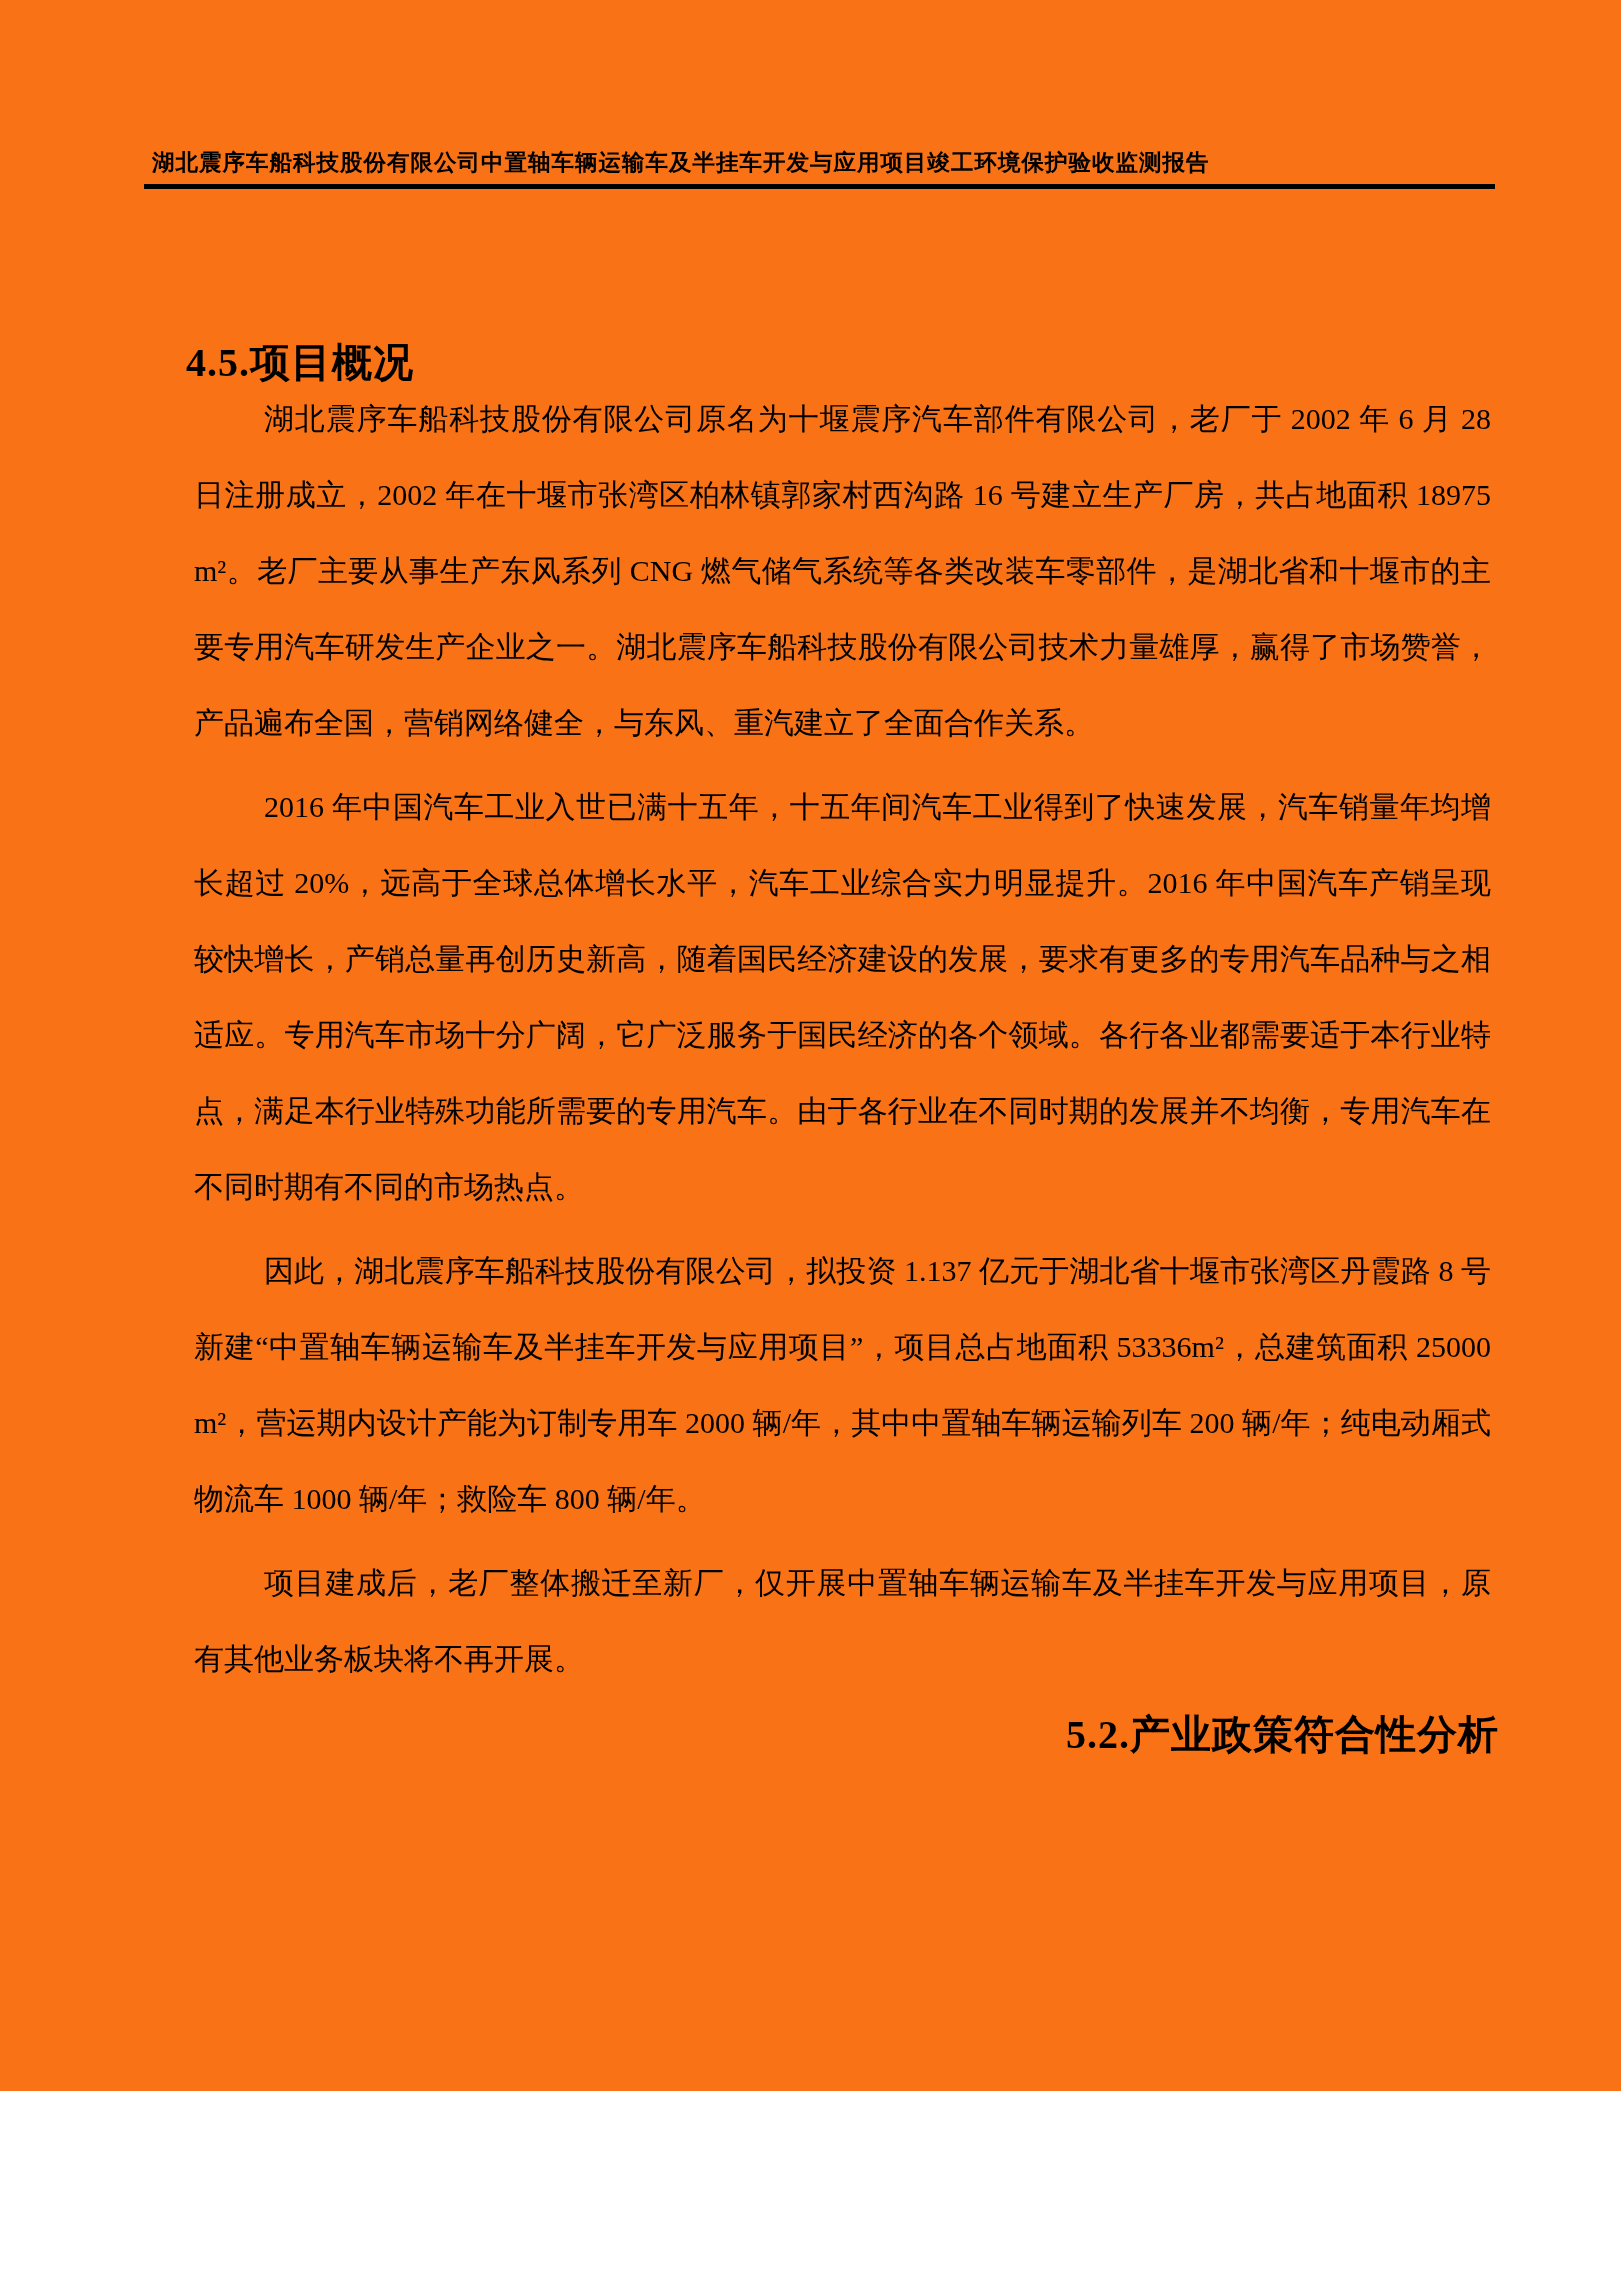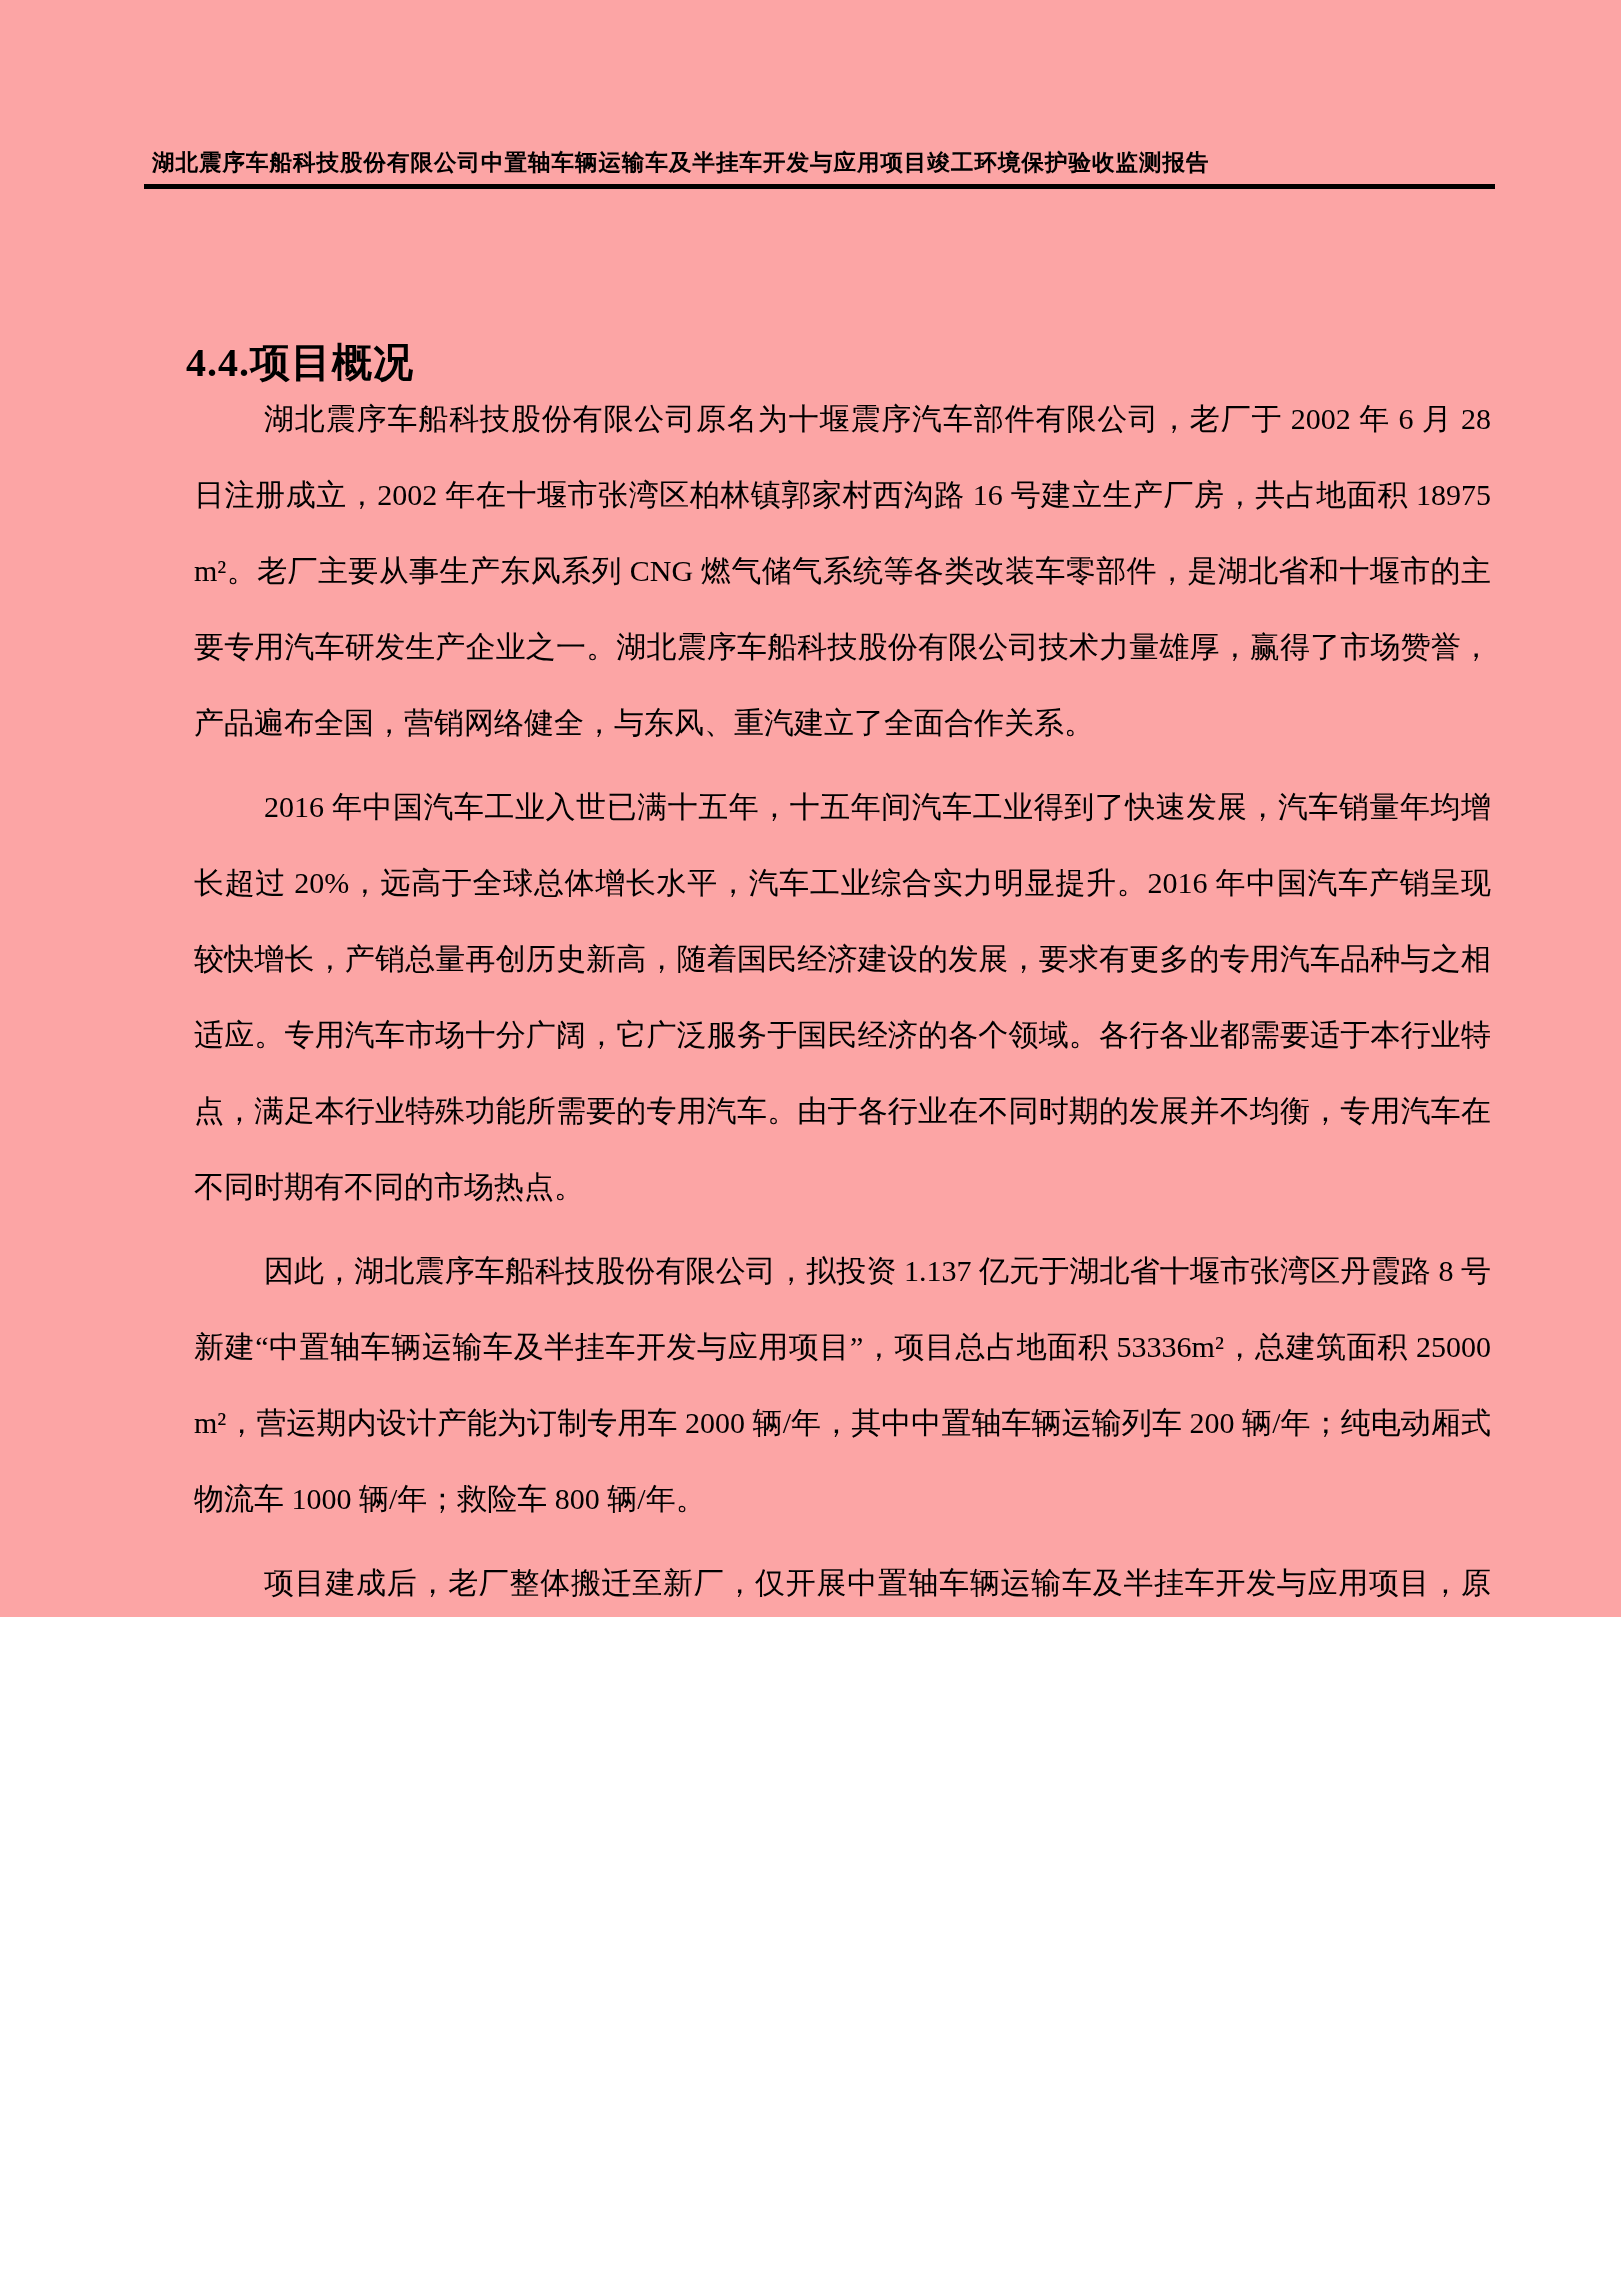--- a/index.html
+++ b/index.html
@@ -3,22 +3,22 @@
 <meta charset="utf-8">
 <style>
   html, body {
     margin: 0;
     padding: 0;
     background: #ffffff;
   }
   .page {
     position: relative;
     width: 1621px;
-    height: 1617px;
-    background: #fca5a5;
+    height: 2091px;
+    background: #f97316;
     color: #000000;
     font-family: "Liberation Serif", "DejaVu Serif", serif;
     overflow: hidden;
   }
   .running-header {
     position: absolute;
     left: 152px;
     top: 147px;
     width: 1353px;
     font-size: 22.5px;
@@ -94,21 +94,21 @@
 </head>
 <body>
 
 <div class="page">
 
   <div class="running-header">湖北震序车船科技股份有限公司中置轴车辆运输车及半挂车开发与应用项目竣工环境保护验收监测报告</div>
 
   <div class="header-rule"></div>
 
 
-  <h2 class="h-51">4.4.项目概况</h2>
+  <h2 class="h-51">4.5.项目概况</h2>
 
   <div class="body-flow">
     <p>湖北震序车船科技股份有限公司原名为十堰震序汽车部件有限公司，老厂于 2002 年 6 月 28 日注册成立，2002 年在十堰市张湾区柏林镇郭家村西沟路 16 号建立生产厂房，共占地面积 18975m²。老厂主要从事生产东风系列 CNG 燃气储气系统等各类改装车零部件，是湖北省和十堰市的主要专用汽车研发生产企业之一。湖北震序车船科技股份有限公司技术力量雄厚，赢得了市场赞誉，产品遍布全国，营销网络健全，与东风、重汽建立了全面合作关系。</p>
     <p>2016 年中国汽车工业入世已满十五年，十五年间汽车工业得到了快速发展，汽车销量年均增长超过 20%，远高于全球总体增长水平，汽车工业综合实力明显提升。2016 年中国汽车产销呈现较快增长，产销总量再创历史新高，随着国民经济建设的发展，要求有更多的专用汽车品种与之相适应。专用汽车市场十分广阔，它广泛服务于国民经济的各个领域。各行各业都需要适于本行业特点，满足本行业特殊功能所需要的专用汽车。由于各行业在不同时期的发展并不均衡，专用汽车在不同时期有不同的市场热点。</p>
     <p>因此，湖北震序车船科技股份有限公司，拟投资 1.137 亿元于湖北省十堰市张湾区丹霞路 8 号新建“中置轴车辆运输车及半挂车开发与应用项目”，项目总占地面积 53336m²，总建筑面积 25000m²，营运期内设计产能为订制专用车 2000 辆/年，其中中置轴车辆运输列车 200 辆/年；纯电动厢式物流车 1000 辆/年；救险车 800 辆/年。</p>
     <p>项目建成后，老厂整体搬迁至新厂，仅开展中置轴车辆运输车及半挂车开发与应用项目，原有其他业务板块将不再开展。</p>
 
     <h2 class="h-52">5.2.产业政策符合性分析</h2>
 
   </div>

